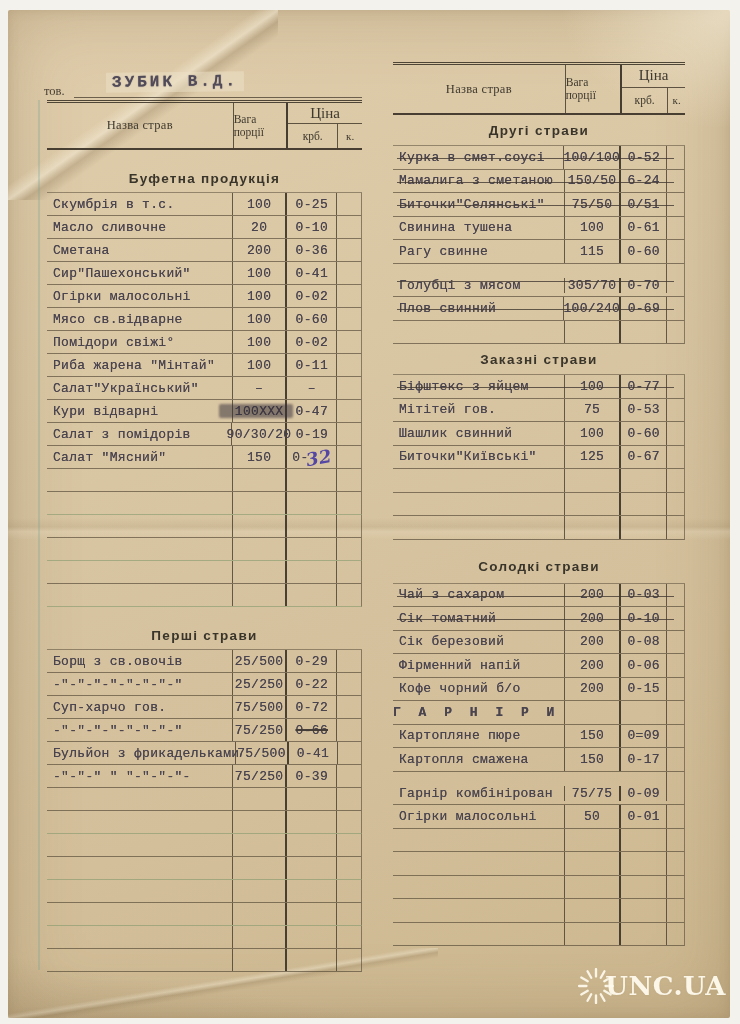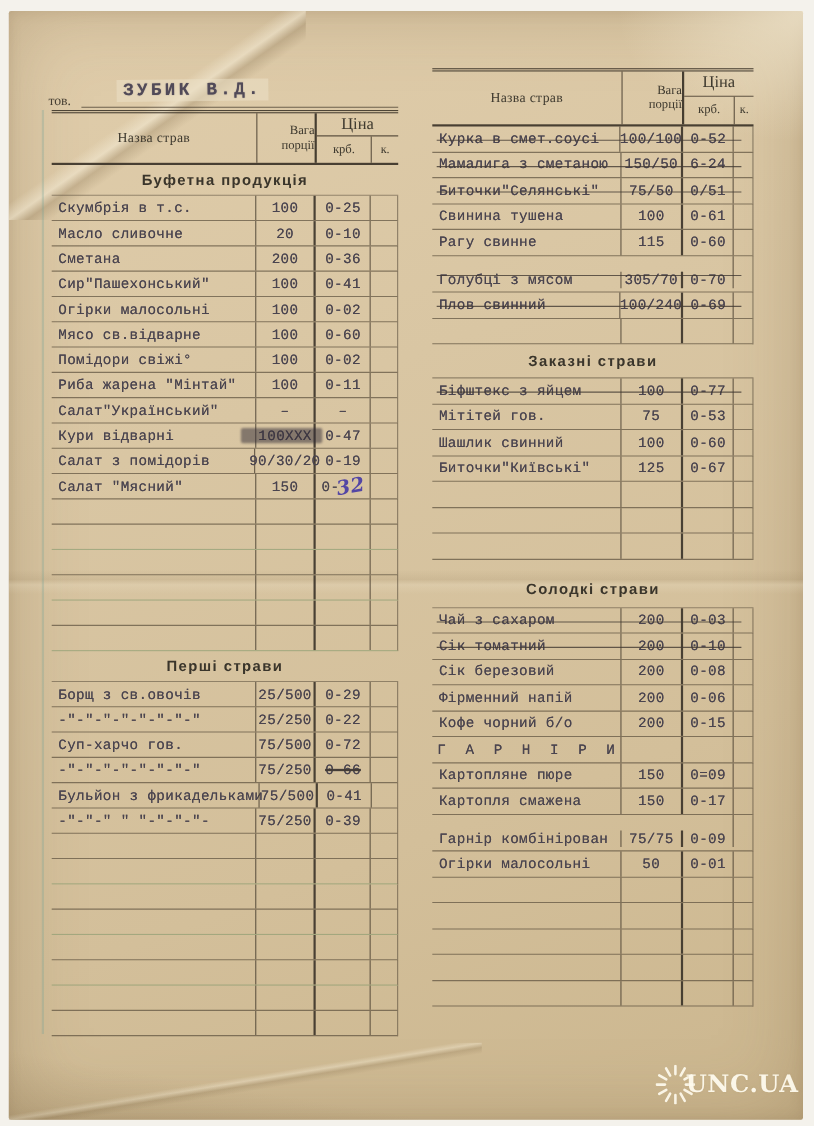--- a/index.html
+++ b/index.html
@@ -38,32 +38,32 @@
   .menu-table.right{left:393px;top:62px;width:292px;--wname:174px;--wweight:55px;--wkrb:46px;--wk:17px;}
   .menu-table.left::before{content:'';position:absolute;left:-9px;top:0;bottom:2px;
          border-left:2px solid rgba(110,160,150,.28);}
 
   .thead{display:flex;border-top:3px double rgba(62,54,42,.9);border-bottom:2px solid rgba(55,48,38,.9);
          font-family:"Liberation Serif",serif;color:#3f3a2f;}
   .menu-table.left .thead{height:45px;}
   .menu-table.right .thead{height:48px;}
   .th-name{width:var(--wname);display:flex;align-items:center;justify-content:center;font-size:12.5px;letter-spacing:.3px;}
   .th-weight{width:var(--wweight);border-left:1px solid rgba(70,60,46,.85);display:flex;flex-direction:column;
-         align-items:flex-end;justify-content:center;font-size:11.5px;line-height:13px;}
+         align-items:flex-start;justify-content:center;font-size:11.5px;line-height:13px;}
   .th-price{width:calc(var(--wkrb) + var(--wk));border-left:2px solid rgba(52,46,36,.9);display:flex;flex-direction:column;}
   .th-price-top{height:45%;display:flex;align-items:center;justify-content:center;font-size:15px;
          border-bottom:1px solid rgba(70,60,46,.85);}
   .th-price-bottom{flex:1;display:flex;}
   .th-krb{width:var(--wkrb);display:flex;align-items:center;justify-content:center;font-size:11.5px;}
   .th-k{width:var(--wk);border-left:1px solid rgba(70,60,46,.85);display:flex;align-items:center;justify-content:center;font-size:11px;}
 
   .sec-row{display:flex;align-items:center;justify-content:center;
          font-family:"Liberation Sans",sans-serif;font-weight:bold;font-size:13.5px;
          letter-spacing:1.3px;color:#3a352b;border-bottom:1px solid rgba(88,76,58,.55);}
-  .menu-table.left .sec-row{height:27px;}
+  .menu-table.left .sec-row{height:27px;margin-top:15px;}
   .menu-table.right .sec-row{height:30px;}
   .menu-table.right .sec-row.tall-sec{height:44px;padding-top:10px;box-sizing:border-box;}
 
   .row{position:relative;display:flex;align-items:center;
          border-bottom:1px solid rgba(88,76,58,.68);border-right:1px solid rgba(70,60,46,.55);
          font-family:"Liberation Mono","DejaVu Sans Mono",monospace;font-size:13px;color:#4a444f;
          letter-spacing:.3px;text-shadow:0 0 .6px rgba(74,68,79,.85);box-sizing:border-box;}
   .menu-table.left .row{height:23px;}
   .menu-table.right .row{height:23.5px;}
   .row.gap{height:33.5px !important;align-items:flex-end;padding-bottom:3px;}
@@ -73,29 +73,29 @@
   .c-weight{width:var(--wweight);border-left:1px solid rgba(70,60,46,.8);text-align:center;white-space:nowrap;
          align-self:stretch;display:flex;align-items:center;justify-content:center;position:relative;}
   .c-krb{width:var(--wkrb);border-left:2px solid rgba(52,46,36,.88);text-align:center;white-space:nowrap;
          align-self:stretch;display:flex;align-items:center;justify-content:center;}
   .c-k{width:var(--wk);border-left:1px solid rgba(70,60,46,.8);align-self:stretch;}
   .struck::after{content:'';position:absolute;left:4px;right:10px;top:54%;
          border-top:1.6px solid rgba(66,58,50,.8);}
   .price-struck .pr{text-decoration:line-through;text-decoration-thickness:2px;text-decoration-color:rgba(66,58,50,.85);}
   .smudge-row .c-weight::after{content:'';position:absolute;left:-14px;right:-8px;top:4px;bottom:4px;
          background:rgba(48,42,54,.5);filter:blur(1.2px);border-radius:2px;}
-  .garnish-head .c-name{text-align:right;letter-spacing:5px;padding-left:0;font-weight:normal;}
+  .garnish-head .c-name{text-align:left;letter-spacing:5px;padding-left:0;font-weight:bold;}
   .pr-hw:empty{display:none;}
   .pr-hw{font-family:"DejaVu Serif",serif;font-style:italic;font-weight:bold;font-size:18px;
          color:#5346a5;display:inline-block;transform:rotate(-10deg);margin-left:-3px;text-shadow:none;}
 
   
   .watermark{position:absolute;right:14px;bottom:20px;display:flex;align-items:center;}
   .watermark svg{margin-right:-9px;position:relative;z-index:0;}
-  .wm-text{font-family:"DejaVu Serif",serif;font-weight:bold;font-size:22px;letter-spacing:.5px;
+  .wm-text{font-family:"DejaVu Serif",serif;font-weight:bold;font-size:26px;letter-spacing:.5px;
          color:rgba(255,252,240,.93);position:relative;z-index:1;text-shadow:0 0 2px rgba(180,155,110,.3);}
 </style>
 </head>
 <body>
 
 <div id="canvas">
   <div class="paper"></div>
   <div class="crease-tl"></div>
   <div class="corner-tr"></div>
   <div class="crease-mid"></div>
@@ -398,20 +398,23 @@
       <div class="th-price">
         <div class="th-price-top">Ціна</div>
         <div class="th-price-bottom">
           <span class="th-krb">крб.</span>
           <span class="th-k">к.</span>
         </div>
       </div>
     </div>
     <div class="tbody">
 
+    <div class="sec-row">
+          <span class="sec-title">Другі страви</span>
+        </div>
         <div class="row struck">
           <span class="c-name">Курка в смет.соусі</span>
           <span class="c-weight">100/100</span>
           <span class="c-krb">
             <span class="pr">0-52</span>
           </span>
           <span class="c-k"></span>
         </div>
         <div class="row struck">
           <span class="c-name">Мамалига з сметаною</span>

